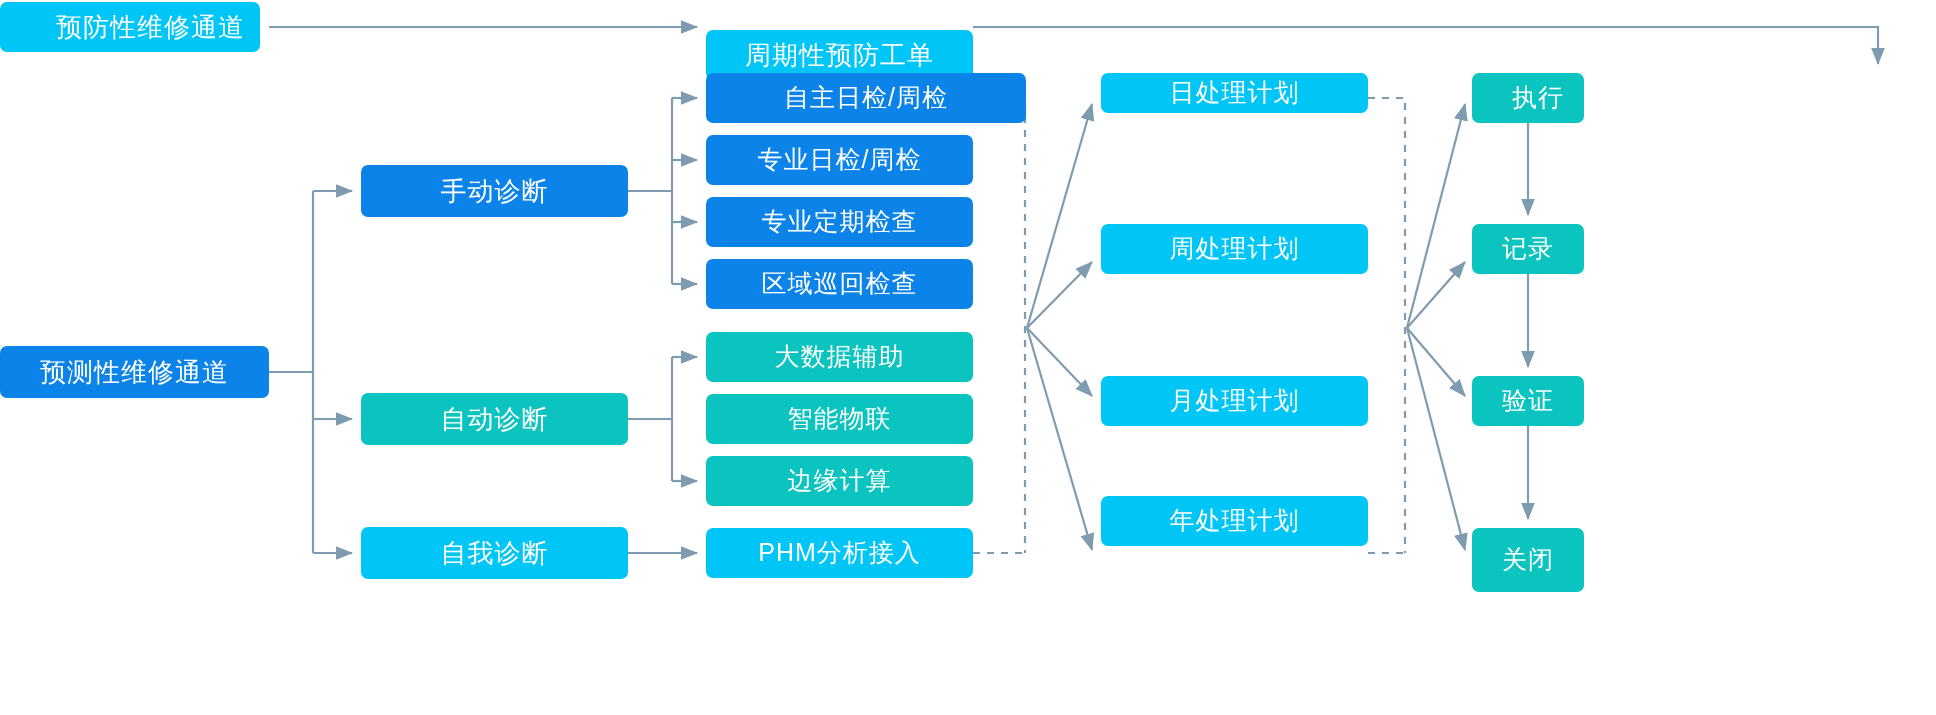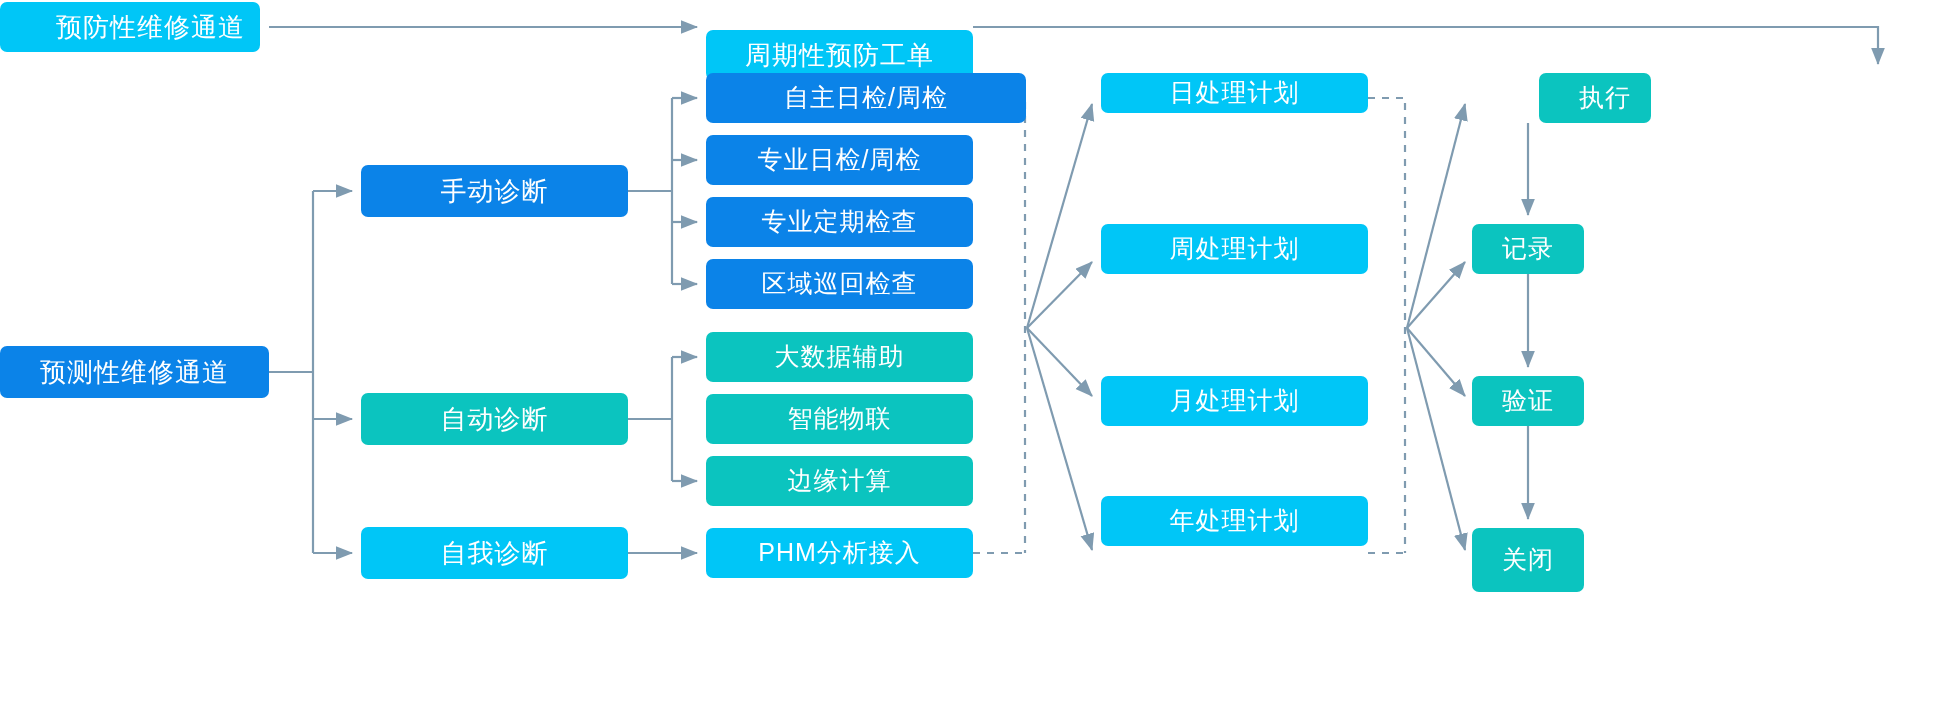--- a/index.html
+++ b/index.html
@@ -121,18 +121,18 @@
   <div class="node n-teal fs-md" style="left:706px;top:332px;width:267px;height:50px;">大数据辅助</div>
   <div class="node n-teal fs-md" style="left:706px;top:394px;width:267px;height:50px;">智能物联</div>
   <div class="node n-teal fs-md" style="left:706px;top:456px;width:267px;height:50px;">边缘计算</div>
   <div class="node n-cyan fs-md" style="left:706px;top:528px;width:267px;height:50px;text-align:right;">PHM分析接入</div>
 
   <div class="node n-cyan fs-md" style="left:1101px;top:73px;width:267px;height:40px;">日处理计划</div>
   <div class="node n-cyan fs-md" style="left:1101px;top:224px;width:267px;height:50px;">周处理计划</div>
   <div class="node n-cyan fs-md" style="left:1101px;top:376px;width:267px;height:50px;">月处理计划</div>
   <div class="node n-cyan fs-md" style="left:1101px;top:496px;width:267px;height:50px;">年处理计划</div>
 
-  <div class="node n-teal fs-sm" style="left:1539px;top:73px;width:112px;height:50px;padding-left:20px;">执行</div>
+  <div class="node n-teal fs-sm" style="left:1472px;top:73px;width:112px;height:50px;padding-left:20px;">执行</div>
   <div class="node n-teal fs-sm" style="left:1472px;top:224px;width:112px;height:50px;">记录</div>
   <div class="node n-teal fs-sm" style="left:1472px;top:376px;width:112px;height:50px;">验证</div>
   <div class="node n-teal fs-sm" style="left:1472px;top:528px;width:112px;height:64px;">关闭</div>
 
 </div>
 
 </body></html>

